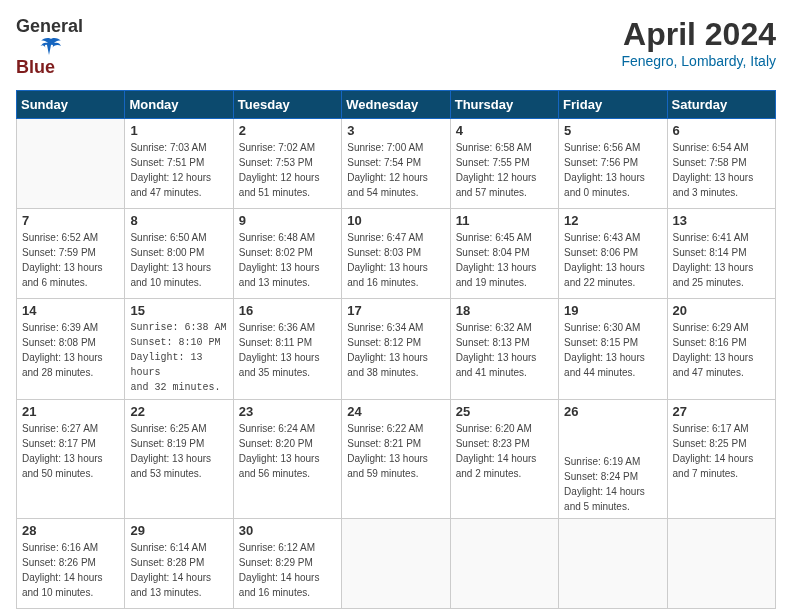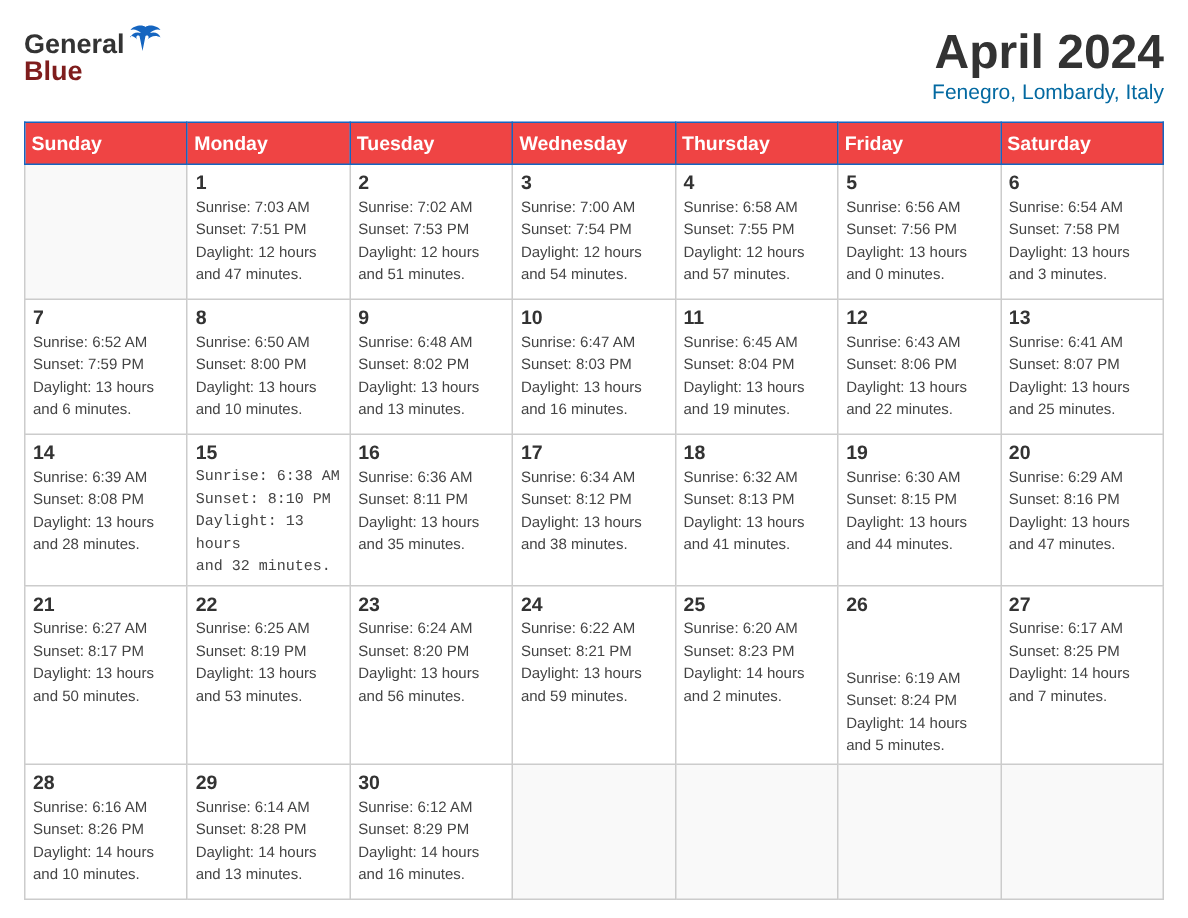--- a/index.html
+++ b/index.html
@@ -42,21 +42,21 @@
     .location-subtitle {
       font-size: 14px;
       color: #0369a1;
     }
     table {
       width: 100%;
       border-collapse: collapse;
       table-layout: fixed;
     }
     th {
-      background-color: #ef4444;
+      background-color: #0c4a6e;
       color: #fff;
       font-size: 13px;
       font-weight: bold;
       padding: 6px 4px;
       text-align: left;
       border: 1px solid #1565c0;
     }
     td {
       border: 1px solid #ccc;
       vertical-align: top;
@@ -81,21 +81,21 @@
       color: #444;
       line-height: 1.5;
     }
   </style>
 </head>
 <body>
 
 <div class="header-area">
   <div class="logo">
     <div style="display:flex;flex-direction:column;align-items:flex-start;">
-      <div style="display:flex;align-items:center;">
+      <div style="display:flex;align-items:center;flex-direction:column;">
         <span class="logo-text-general">General</span>
         <span style="margin-left:2px;">
           <svg width="24" height="22" viewBox="0 0 24 22">
             <path d="M12 2 C14 0, 20 1, 22 4 C20 3, 17 4, 15 6 C18 5, 21 6, 22 9 C19 7, 15 8, 13 11 C15 9, 14 7, 12 8 L10 18 L8 8 C6 7, 5 9, 7 11 C5 8, 1 7, 2 9 C3 6, 6 5, 9 6 C7 4, 4 3, 2 4 C4 1, 10 0, 12 2Z" fill="#1565c0"></path>
           </svg>
         </span>
       </div>
       <span class="logo-text-blue" style="margin-top:-6px;">Blue</span>
     </div>
   </div>
@@ -202,21 +202,21 @@
         <td>
           <span class="day-number">12</span>
           <div class="day-info" style="white-space: pre-wrap;">Sunrise: 6:43 AM
 Sunset: 8:06 PM
 Daylight: 13 hours
 and 22 minutes.</div>
         </td>
         <td>
           <span class="day-number">13</span>
           <div class="day-info" style="white-space: pre-wrap;">Sunrise: 6:41 AM
-Sunset: 8:07 PM
+Sunset: 8:14 PM
 Daylight: 13 hours
 and 25 minutes.</div>
         </td>
       </tr>
       <tr>
         <td>
           <span class="day-number">14</span>
           <div class="day-info" style="white-space: pre-wrap;">Sunrise: 6:39 AM
 Sunset: 8:08 PM
 Daylight: 13 hours

